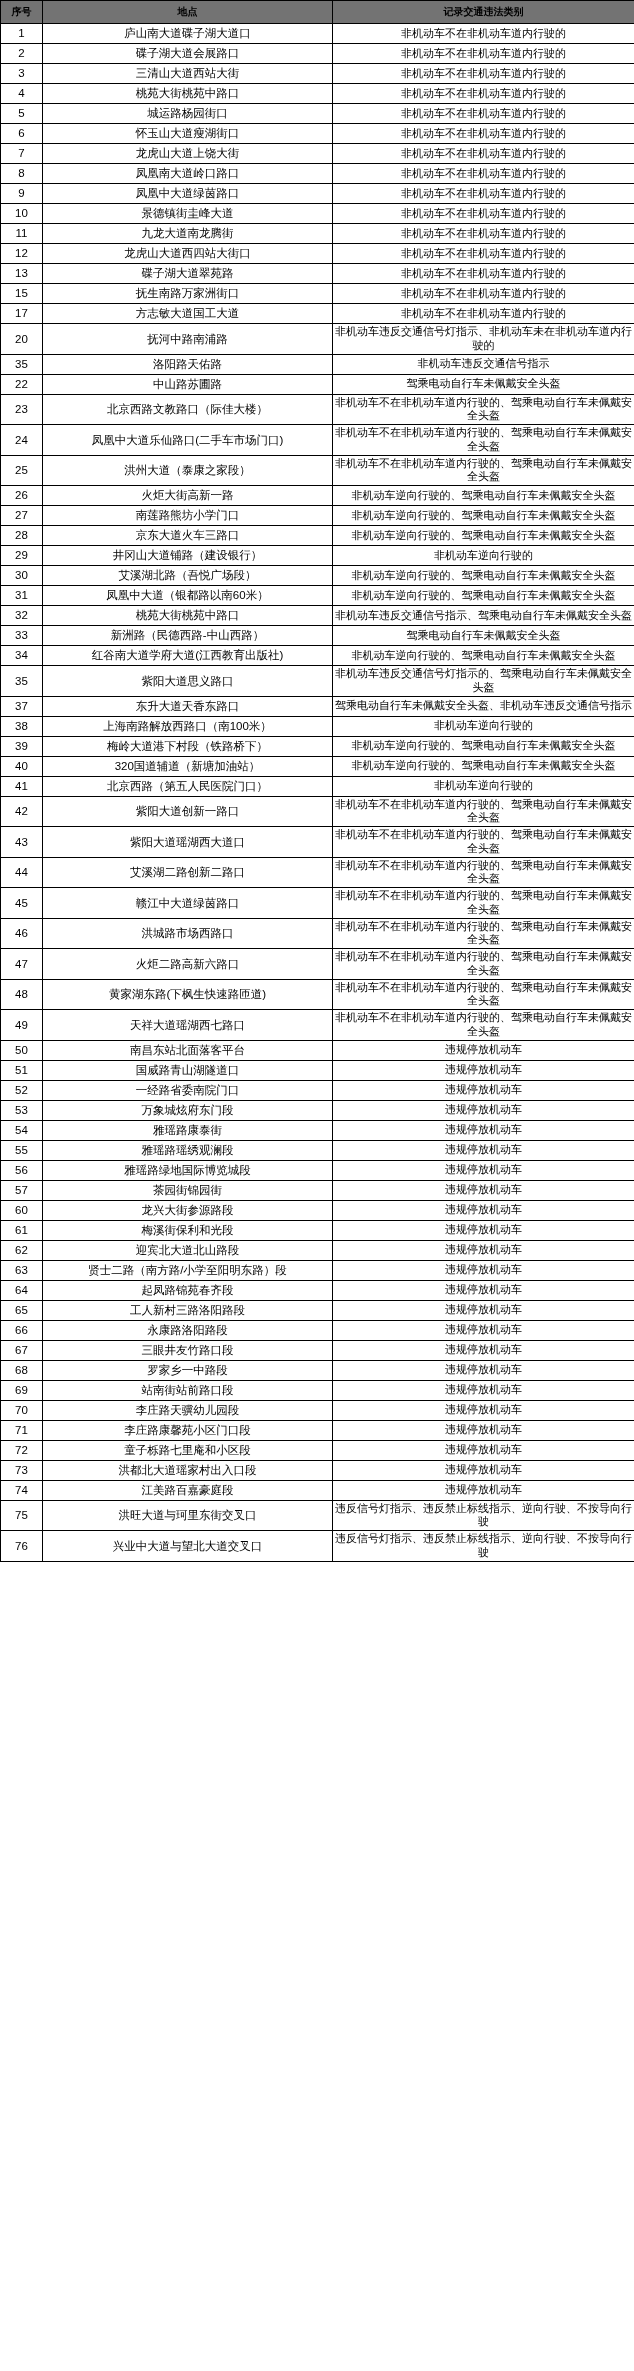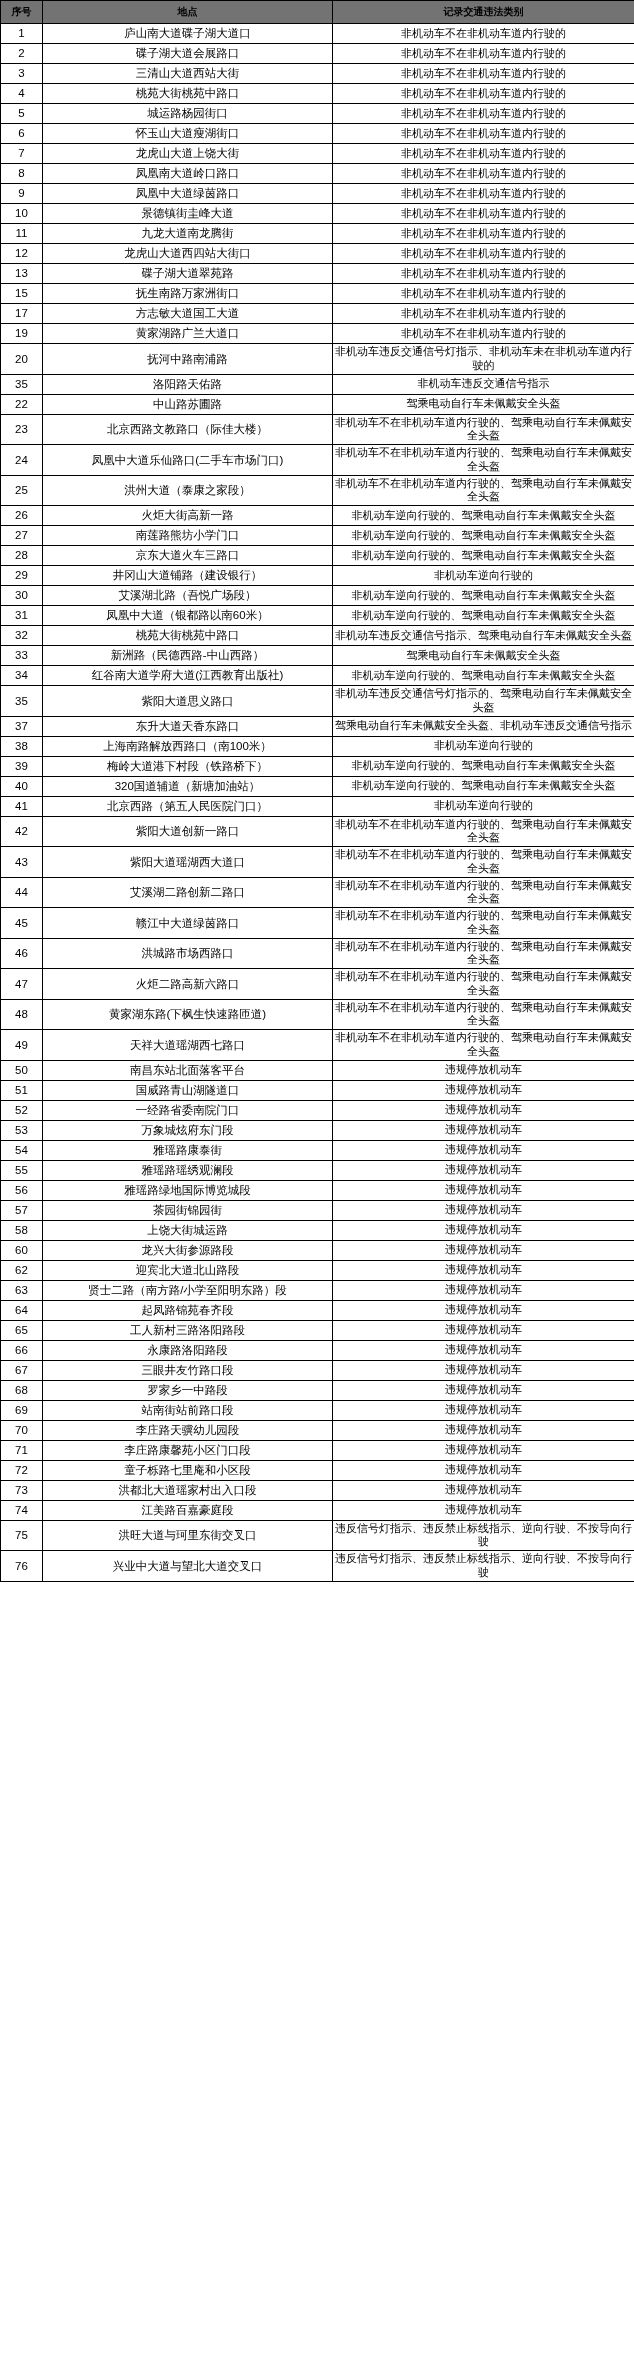--- a/index.html
+++ b/index.html
@@ -138,25 +138,20 @@
         <td class="idx">15</td>
         <td class="place">抚生南路万家洲街口</td>
         <td class="type">非机动车不在非机动车道内行驶的</td>
       </tr>
       <tr>
         <td class="idx">17</td>
         <td class="place">方志敏大道国工大道</td>
         <td class="type">非机动车不在非机动车道内行驶的</td>
       </tr>
       <tr>
-        <td class="idx">19</td>
-        <td class="place">黄家湖路广兰大道口</td>
-        <td class="type">非机动车不在非机动车道内行驶的</td>
-      </tr>
-      <tr>
         <td class="idx">20</td>
         <td class="place">抚河中路南浦路</td>
         <td class="type">非机动车违反交通信号灯指示、非机动车未在非机动车道内行驶的</td>
       </tr>
       <tr>
         <td class="idx">35</td>
         <td class="place">洛阳路天佑路</td>
         <td class="type">非机动车违反交通信号指示</td>
       </tr>
       <tr>
@@ -328,27 +323,27 @@
         <td class="idx">56</td>
         <td class="place">雅瑶路绿地国际博览城段</td>
         <td class="type">违规停放机动车</td>
       </tr>
       <tr>
         <td class="idx">57</td>
         <td class="place">茶园街锦园街</td>
         <td class="type">违规停放机动车</td>
       </tr>
       <tr>
-        <td class="idx">58</td>
-        <td class="place">上饶大街城运路</td>
-        <td class="type">违规停放机动车</td>
-      </tr>
-      <tr>
         <td class="idx">60</td>
         <td class="place">龙兴大街参源路段</td>
+        <td class="type">违规停放机动车</td>
+      </tr>
+      <tr>
+        <td class="idx">61</td>
+        <td class="place">梅溪街保利和光段</td>
         <td class="type">违规停放机动车</td>
       </tr>
       <tr>
         <td class="idx">62</td>
         <td class="place">迎宾北大道北山路段</td>
         <td class="type">违规停放机动车</td>
       </tr>
       <tr>
         <td class="idx">63</td>
         <td class="place">贤士二路（南方路/小学至阳明东路）段</td>

